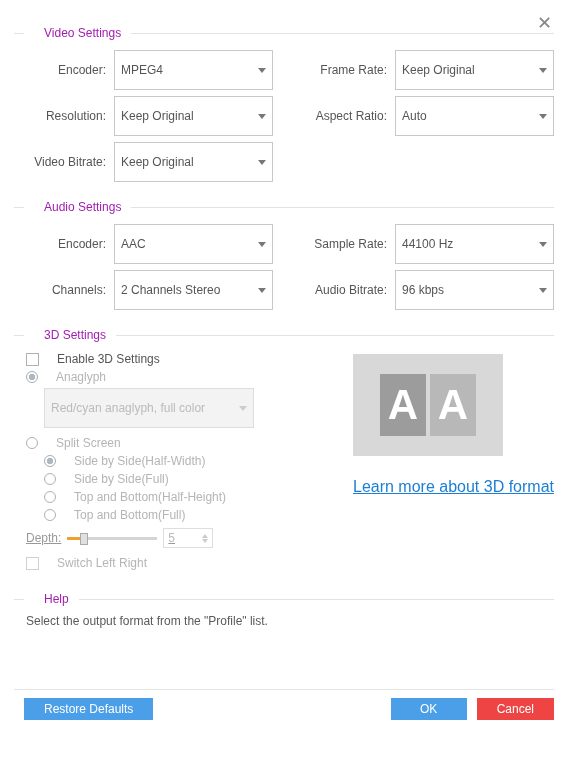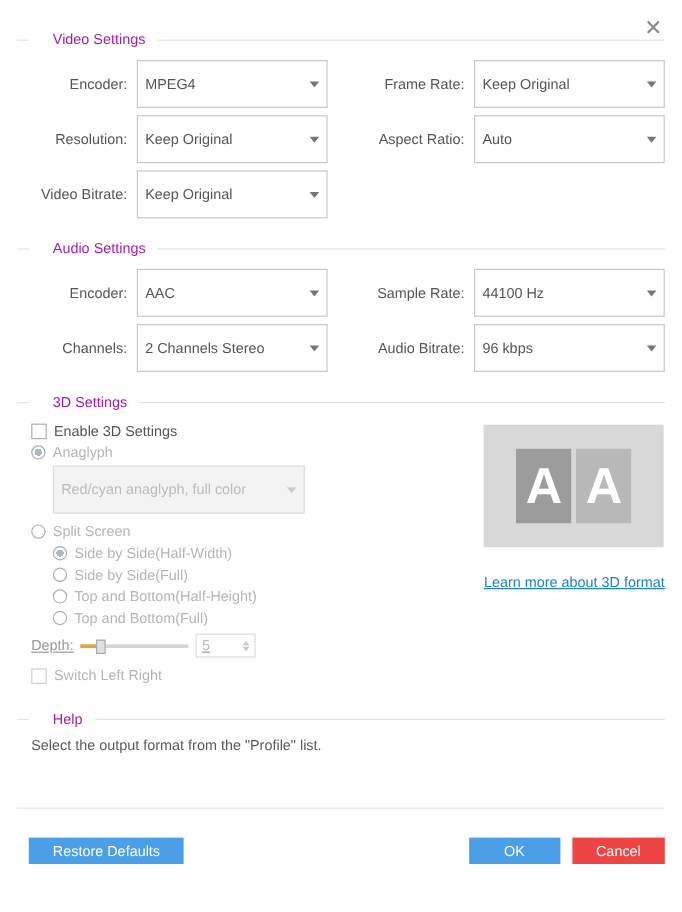--- a/index.html
+++ b/index.html
@@ -112,21 +112,21 @@
   .select.disabled { background:#f3f3f3; color:#bbb; border-color:#ddd;text-align:center; }
   .select.disabled .caret { border-top-color:#ccc; }
   
   .three-d {
     margin-top: 10px;
     display:flex;
     gap: 20px;
   }
   .three-d-left { flex:1; padding-left:12px;}
   .checkbox, .radio {
-    display:flex; align-items:center; gap:6px; margin-bottom:4px; color:#888;
+    display:flex; align-items:center; gap:18px; margin-bottom:4px; color:#888;
   }
   .checkbox .box {
     width:13px;height:13px;border:1px solid #b0b0b0;background:#fff;
   }
   .checkbox.disabled .box { border-color:#d0d0d0; }
   .checkbox.disabled, .radio.disabled { color:#b5b5b5; }
   .radio .circle {
     width:12px;height:12px;border:1px solid #b0b0b0;border-radius:50%;background:#fff;
   }
   .radio.checked .circle { background: radial-gradient(circle,#aeb8c0 0 3px, #fff 3px 100%); border-color:#a0aeb8;}
@@ -149,28 +149,28 @@
     width:150px;height:102px;background:#d8d8d8;display:flex;align-items:center;justify-content:center;gap:4px;margin-top:2px;
   }
   .preview .cardA {
     width:46px;height:62px;display:flex;align-items:center;justify-content:center;color:#fff;font-size:42px;font-weight:600;
   }
   .cardA.left{background:#9c9c9c;}
   .cardA.right{background:#b8b8b8;}
   .learn {
     text-align:right; margin-top:22px;
   }
-  .learn a { color:#1b7fd6; text-decoration:underline; cursor:pointer; font-size:12px;}
+  .learn a { color:#1b7fd6; text-decoration:underline; cursor:pointer; font-size:16px;}
   .help-text { padding: 8px 0 0 12px; color:#5a5a5a;}
   .footer {
     position:absolute;
     left:14px; right:14px; bottom:40px;
     display:flex; align-items:center;
     border-top:1px solid #e5e5e5;
-    padding-top:24px;
+    padding-top:8px;
   }
   .footer .spacer{flex:1;}
   .pbtn {
     height:22px;
     padding:0 20px;
     font-size:12px;
     color:#fff;
     background:#4b9fe8;
     border:none;
     cursor:pointer;

